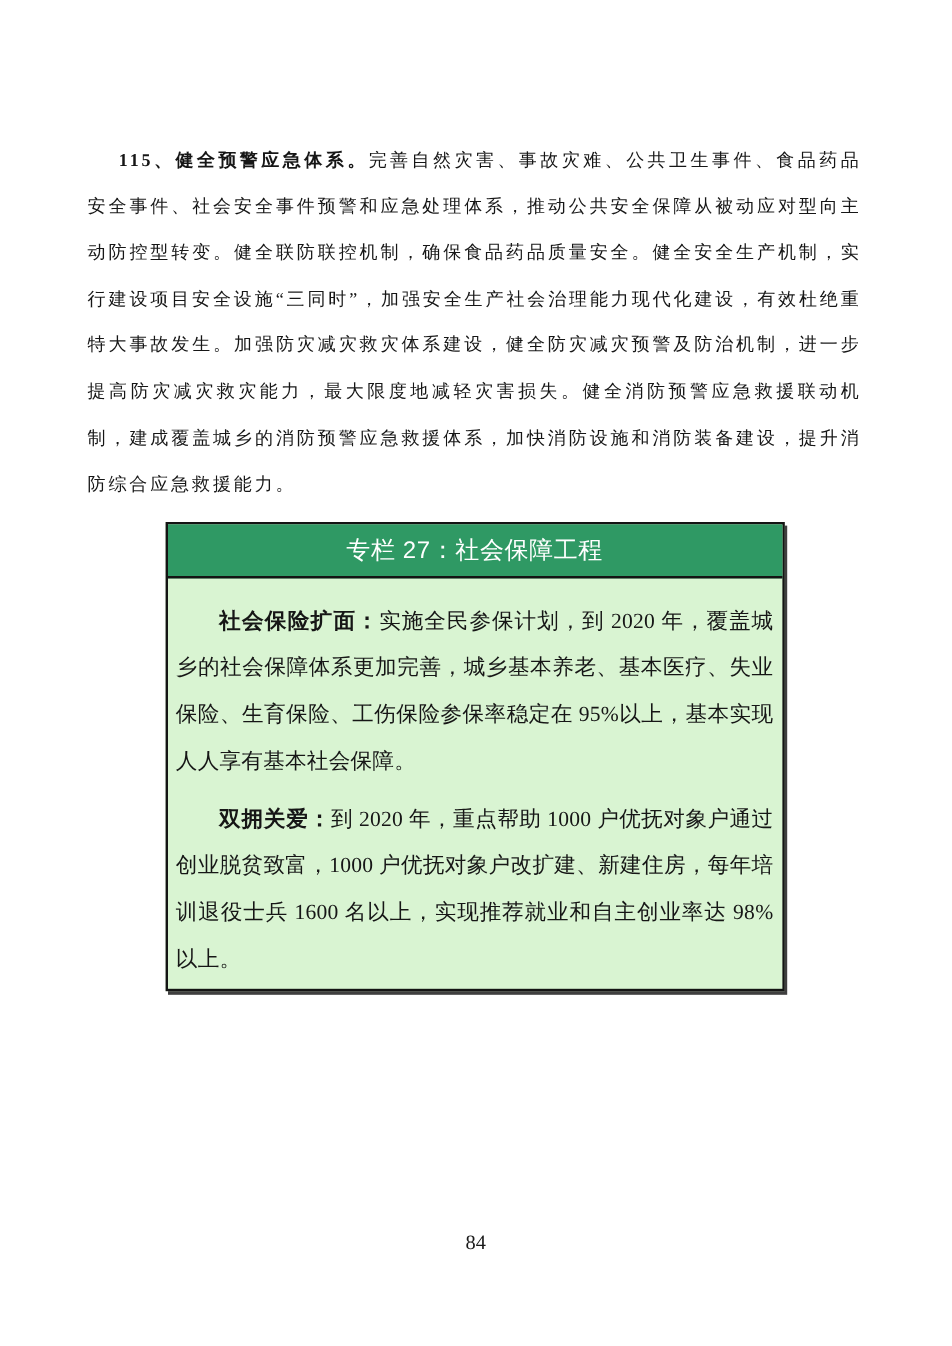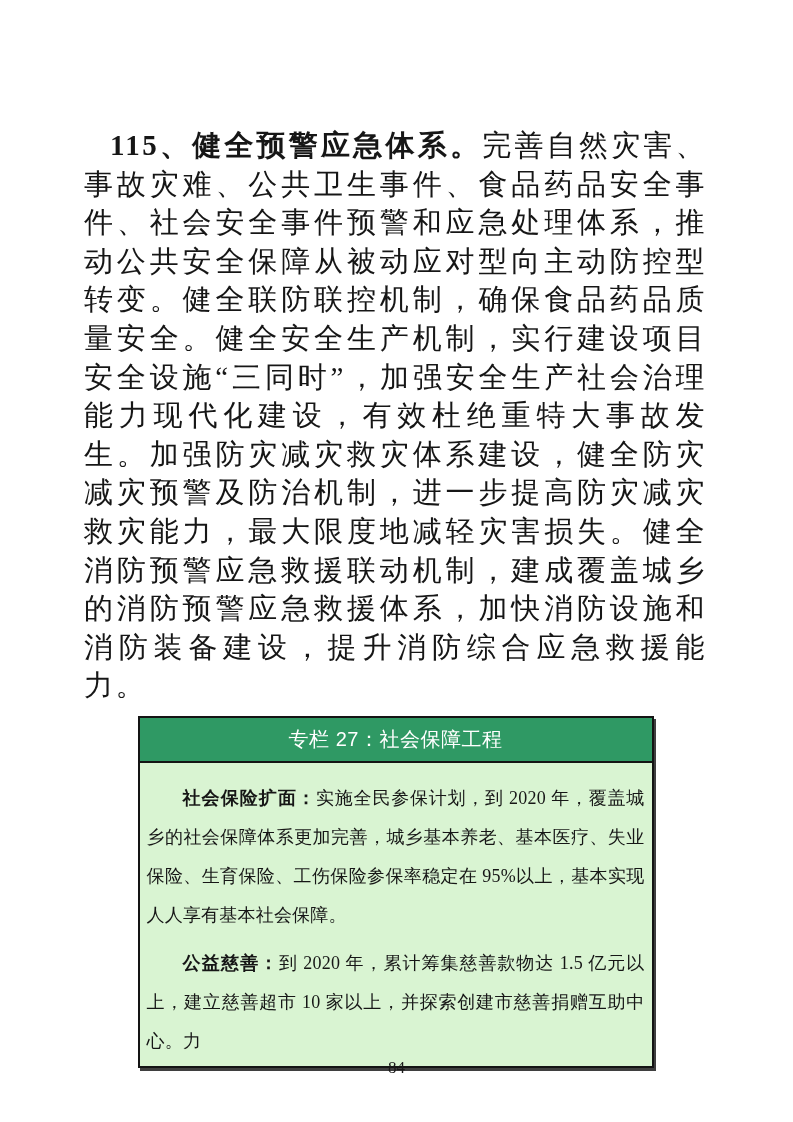--- a/index.html
+++ b/index.html
@@ -15,23 +15,23 @@
     font-family: "Liberation Serif", serif;
     color: #141414;
   }
   .content {
     position: absolute;
     left: 73px;
     top: 0;
     width: 645px;
   }
   .main-para {
-    margin: 11px;
+    margin: 0;
     padding-top: 115px;
-    font-size: 29px;
+    font-size: 15px;
     line-height: 38.6px;
     letter-spacing: 2.4px;
     text-align: justify;
     text-indent: 26px;
     color: #161616;
   }
   .main-para .lead {
     font-weight: bold;
   }
   .panel {
@@ -69,21 +69,21 @@
   .panel-para:last-child {
     margin-bottom: 0;
   }
   .panel-para .label {
     font-family: "Liberation Sans", sans-serif;
     font-weight: bold;
     letter-spacing: 0.5px;
   }
   .page-number {
     position: absolute;
-    top: 1058px;
+    top: 1026px;
     left: 0;
     right: 0;
     text-align: center;
     font-size: 17px;
     color: #1a1a1a;
   }
 </style>
 </head>
 <body>
 
@@ -91,21 +91,21 @@
 
   <p class="main-para"><span class="lead">115、健全预警应急体系。</span><span>完善自然灾害、事故灾难、公共卫生事件、食品药品安全事件、社会安全事件预警和应急处理体系，推动公共安全保障从被动应对型向主动防控型转变。健全联防联控机制，确保食品药品质量安全。健全安全生产机制，实行建设项目安全设施“三同时”，加强安全生产社会治理能力现代化建设，有效杜绝重特大事故发生。加强防灾减灾救灾体系建设，健全防灾减灾预警及防治机制，进一步提高防灾减灾救灾能力，最大限度地减轻灾害损失。健全消防预警应急救援联动机制，建成覆盖城乡的消防预警应急救援体系，加快消防设施和消防装备建设，提升消防综合应急救援能力。</span></p>
 
   <div class="panel">
     <div class="panel-header">专栏 27：社会保障工程</div>
     <div class="panel-body">
 
       <p class="panel-para"><span class="label">社会保险扩面：</span><span>实施全民参保计划，到 2020 年，覆盖城乡的社会保障体系更加完善，城乡基本养老、基本医疗、失业保险、生育保险、工伤保险参保率稳定在 95%以上，基本实现人人享有基本社会保障。</span></p>
 
 
+      <p class="panel-para"><span class="label">双拥关爱：</span><span>到 2020 年，重点帮助 1000 户优抚对象户通过创业脱贫致富，1000 户优抚对象户改扩建、新建住房，每年培训退役士兵 1600 名以上，实现推荐就业和自主创业率达 98%以上。</span></p>
 
-      <p class="panel-para"><span class="label">公益慈善：</span><span>到 2020 年，累计筹集慈善款物达 1.5 亿元以上，建立慈善超市 10 家以上，并探索创建市慈善捐赠互助中心。力</span></p>
 
     </div>
   </div>
 
 </div>
 
 <div class="page-number">84</div>
 
 </body></html>

